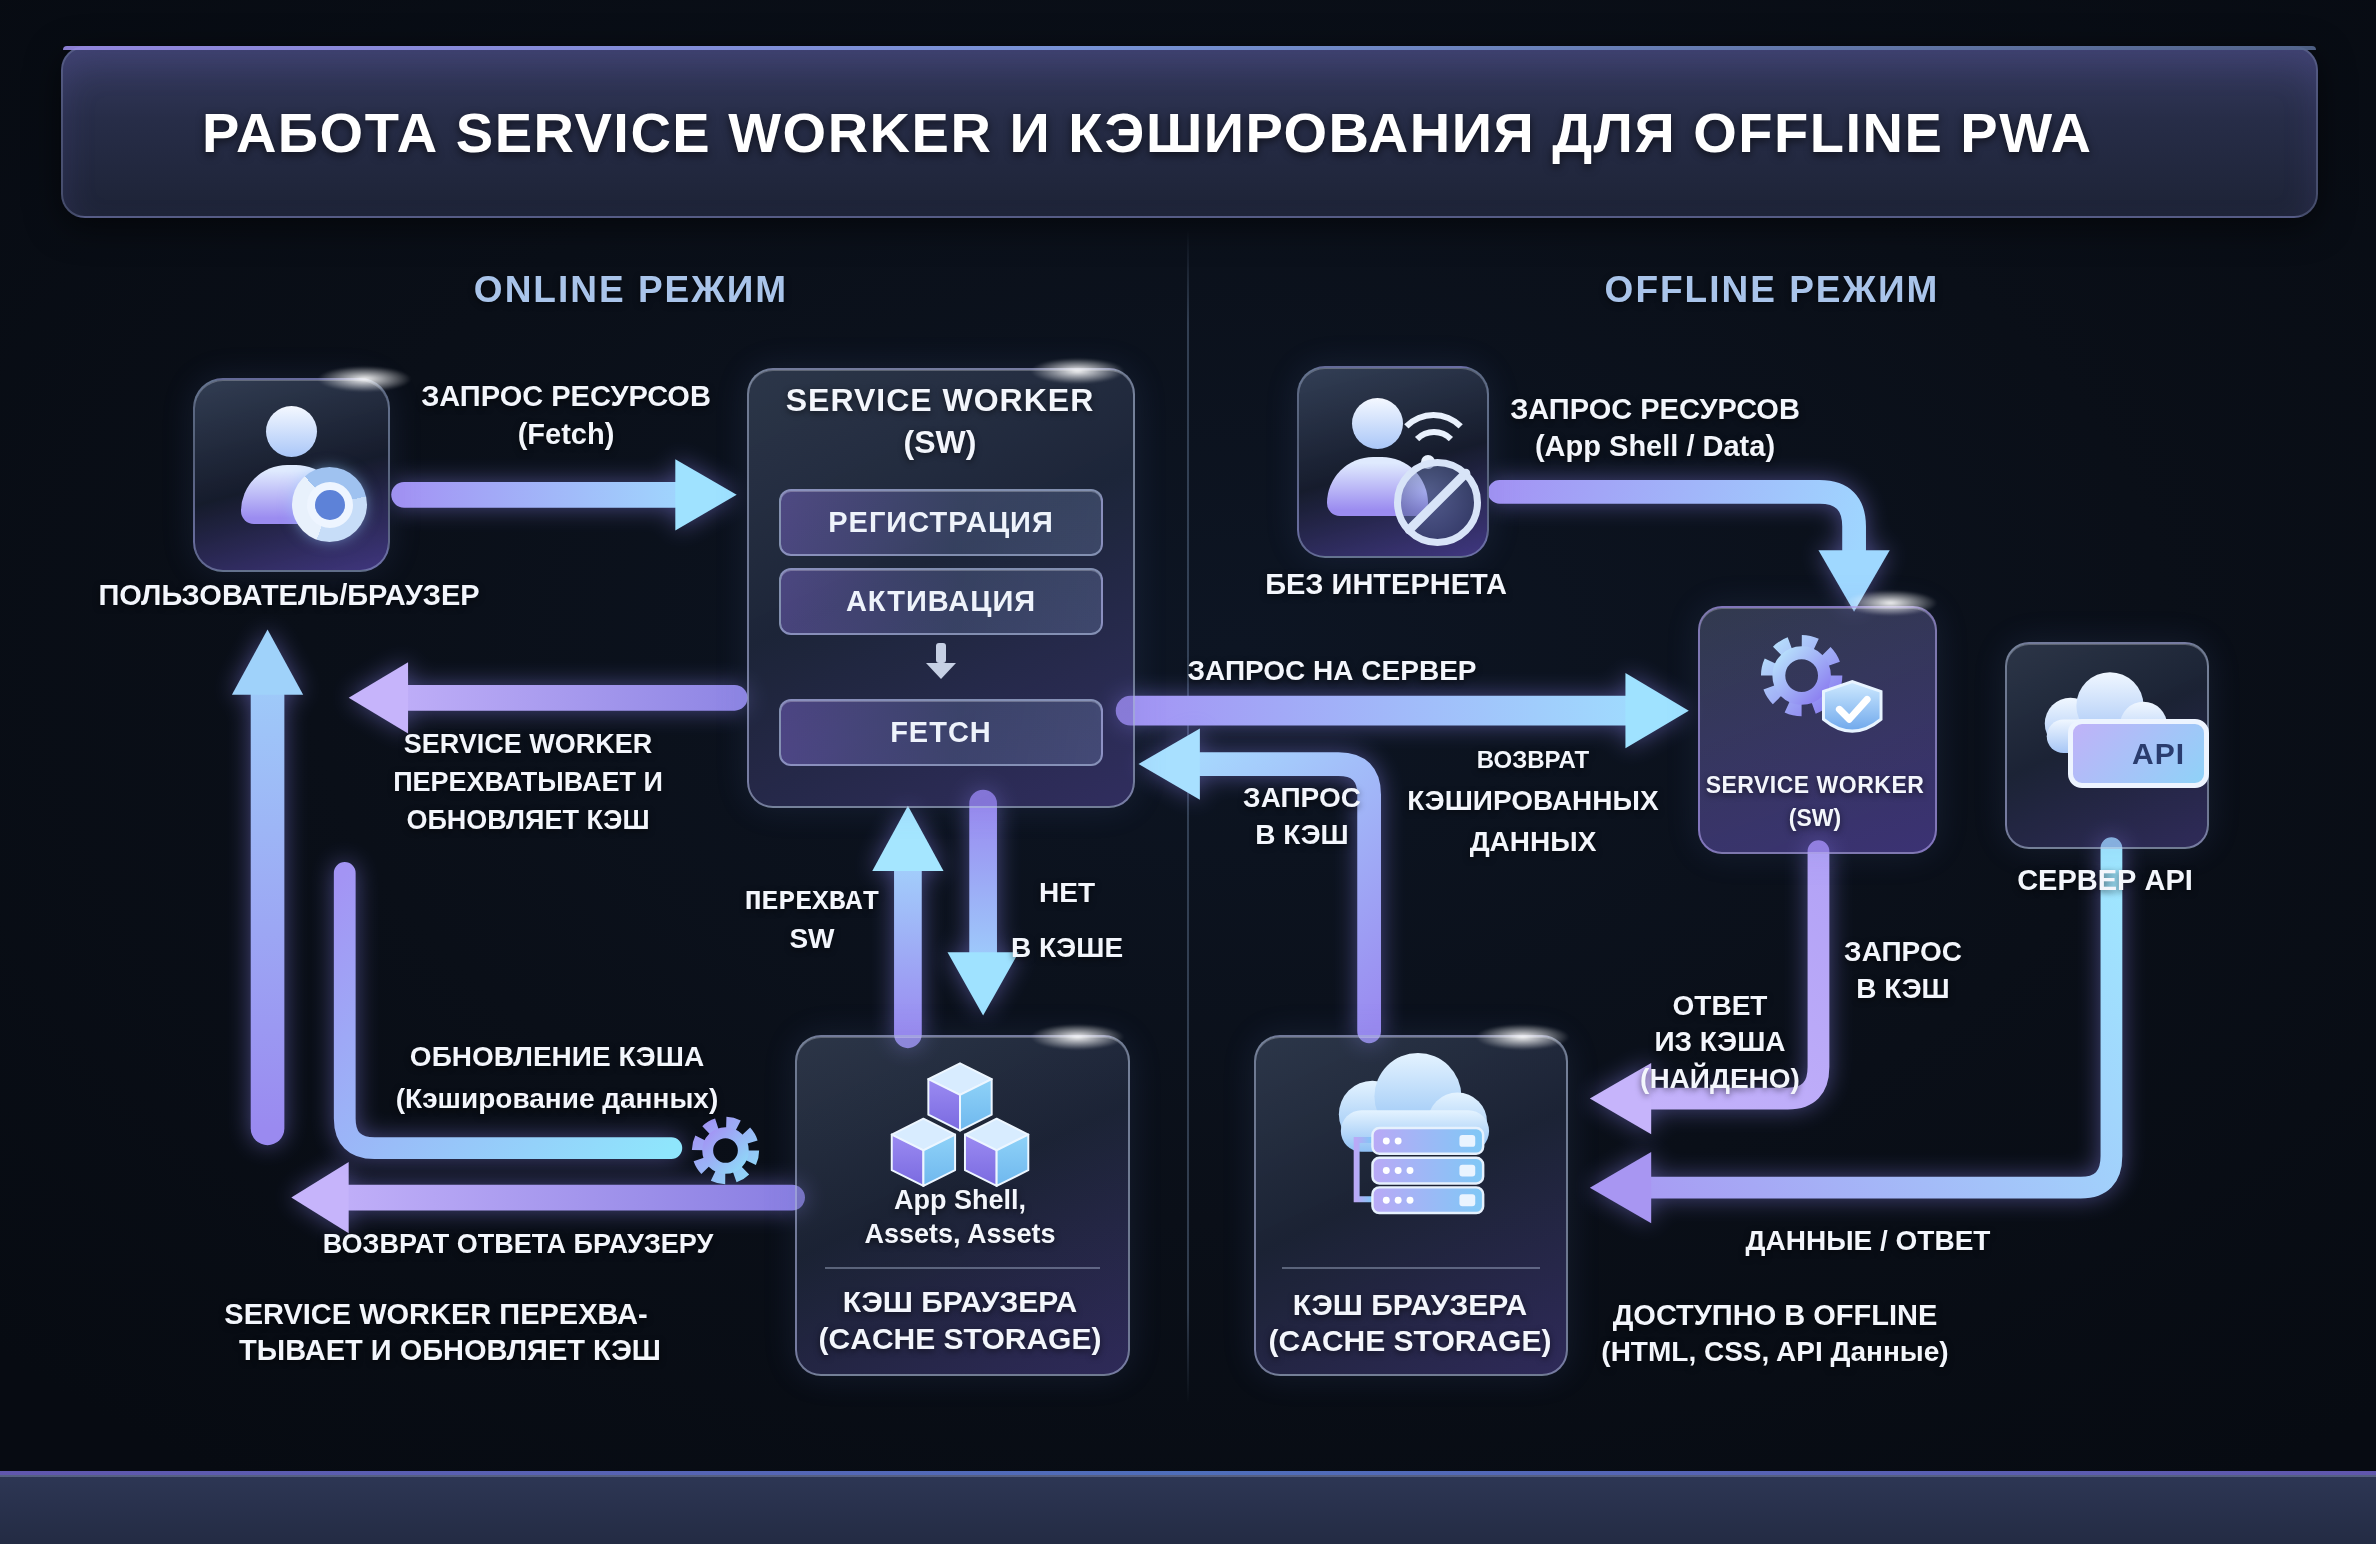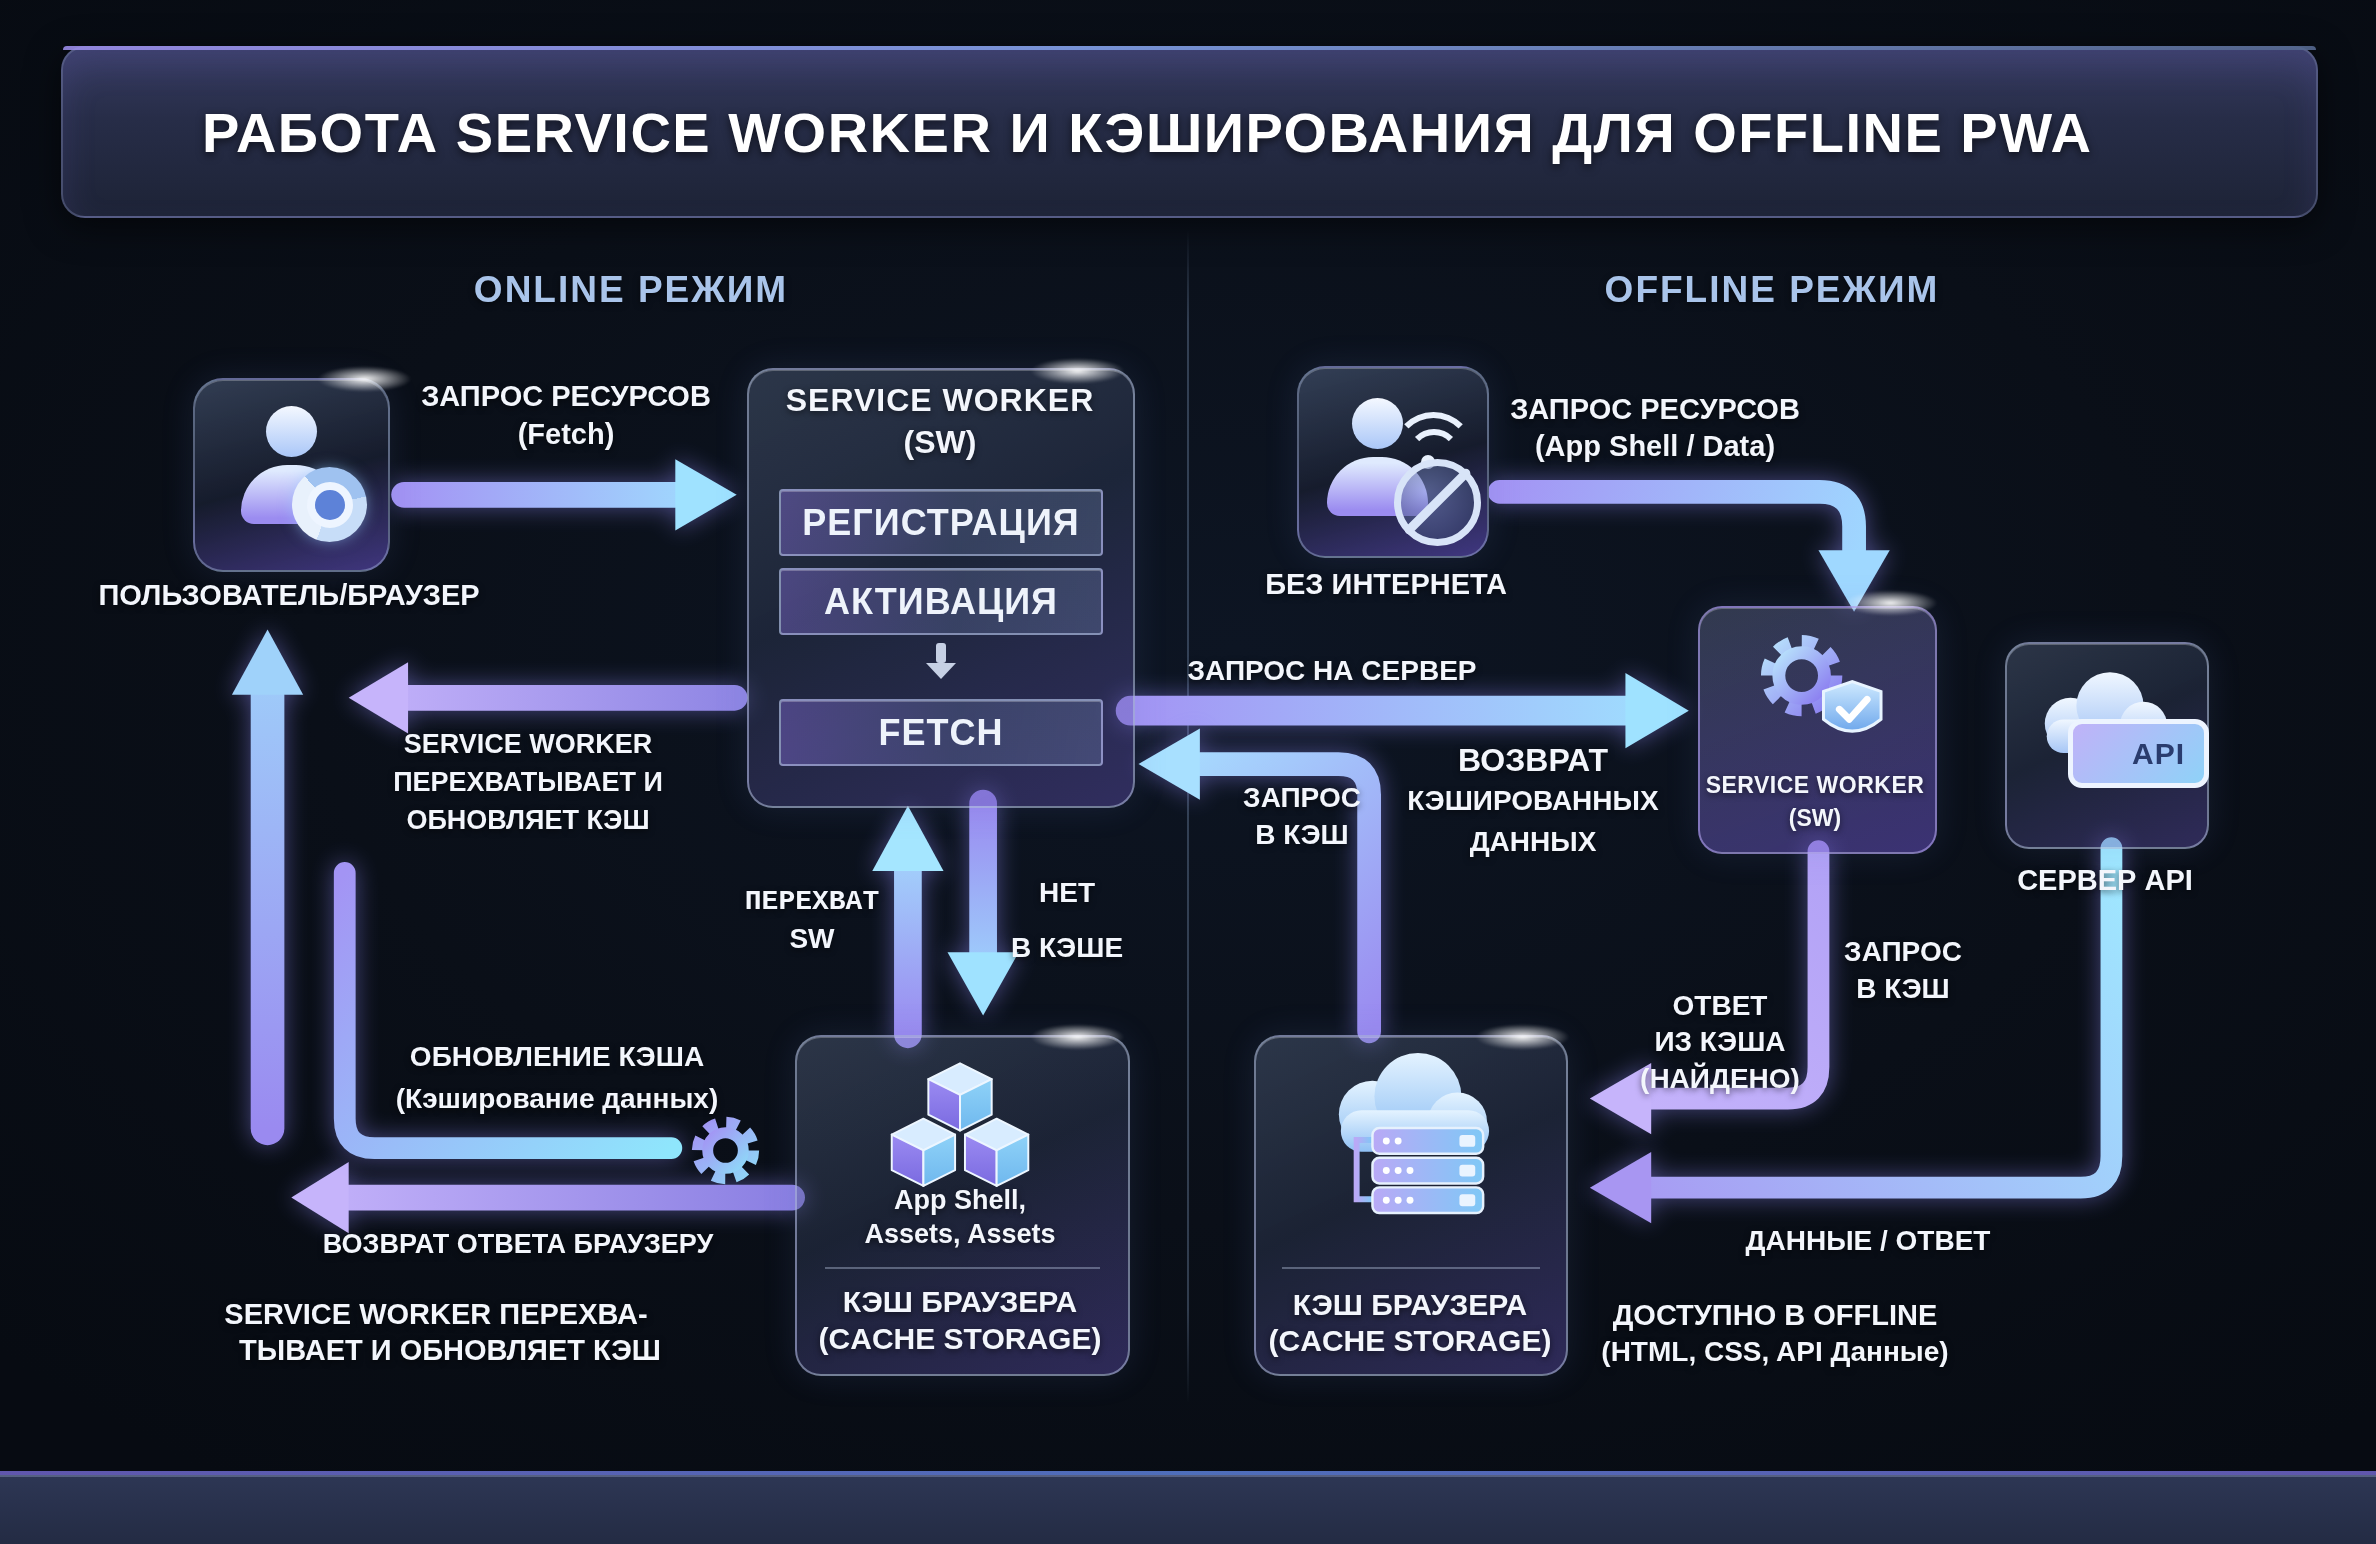--- a/index.html
+++ b/index.html
@@ -37,25 +37,25 @@
     box-shadow:0 0 34px rgba(100,120,200,.14), inset 0 1px 0 rgba(255,255,255,.25);}
   .userbox{background:linear-gradient(165deg, rgba(78,94,124,.60) 0%, rgba(23,29,46,.92) 52%, rgba(108,86,210,.55) 100%);
     border:2px solid rgba(165,182,218,.45);}
   .swbox-off{background:linear-gradient(160deg, rgba(122,134,172,.35) 0%, rgba(108,84,205,.5) 100%);
     border:2px solid rgba(178,164,238,.6);}
   .divline{position:absolute;height:2px;background:rgba(205,220,245,.35);}
   .glint{position:absolute;width:95px;height:26px;border-radius:50%;
     background:radial-gradient(ellipse at center, rgba(255,255,255,.95) 0%, rgba(255,255,255,0) 70%);
     filter:blur(1px);pointer-events:none;}
   
-  .pill{position:absolute;left:30px;right:30px;height:63px;border-radius:4px;
+  .pill{position:absolute;left:30px;right:30px;height:63px;border-radius:12px;
     border:2px solid rgba(192,206,240,.55);
     background:linear-gradient(100deg, rgba(142,116,232,.40) 0%, rgba(92,106,152,.40) 55%, rgba(122,142,188,.30) 100%);
     display:flex;align-items:center;justify-content:center;
-    font-size:36px;font-weight:700;color:#eef3fb;letter-spacing:1px;
+    font-size:29px;font-weight:700;color:#eef3fb;letter-spacing:1px;
     box-shadow:inset 0 1px 0 rgba(255,255,255,.25);}
   .mini-down{position:absolute;width:30px;}
   .mini-down .s{width:10px;height:20px;background:#c6d0e4;margin:0 auto;border-radius:3px;}
   .mini-down .h{width:0;height:0;border-left:15px solid transparent;border-right:15px solid transparent;border-top:16px solid #c6d0e4;}
   
   .person{position:absolute;}
   .p-head{width:51px;height:51px;border-radius:50%;background:linear-gradient(180deg,#f4f8ff,#aac7f8);margin:0 auto;}
   .p-body{width:101px;height:59px;margin-top:8px;border-radius:50px 50px 14px 14px;
     background:linear-gradient(180deg,#dfeafe 10%,#9b8cf0 90%);}
   .chrome{position:absolute;width:75px;height:75px;border-radius:50%;
@@ -298,21 +298,21 @@
     <div class="nonet" style="left:95px;top:91px;"></div>
   </div>
   <div class="t" style="left:1386px;top:584px;font-size:29px;">БЕЗ ИНТЕРНЕТА</div>
 
   <div class="t" style="left:1655px;top:409px;font-size:29px;">ЗАПРОС РЕСУРСОВ</div>
   <div class="t rg" style="left:1655px;top:446px;font-size:29px;text-align:center;">(App Shell / Data)</div>
 
   <div class="t" style="left:1332px;top:671px;font-size:28px;">ЗАПРОС НА СЕРВЕР</div>
   <div class="t" style="left:1302px;top:798px;font-size:28px;">ЗАПРОС</div>
   <div class="t" style="left:1302px;top:835px;font-size:28px;">В КЭШ</div>
-  <div class="t" style="left:1533px;top:760px;font-size:32px;">ВОЗВРАТ</div>
+  <div class="t" style="left:1533px;top:760px;font-size:24px;">ВОЗВРАТ</div>
   <div class="t" style="left:1533px;top:801px;font-size:28px;">КЭШИРОВАННЫХ</div>
   <div class="t" style="left:1533px;top:842px;font-size:28px;">ДАННЫХ</div>
 
   <div class="glass swbox-off" style="left:1698px;top:606px;width:235px;height:244px;border-radius:24px;">
     <svg class="icon-svg" style="left:46px;top:14px;" width="149" height="127" viewBox="0 0 150 128">
       <defs>
         <linearGradient id="gearBg" x1="0" y1="0" x2="1" y2="1">
             <stop offset="0" stop-color="#b8e2fc"></stop>
             <stop offset="1" stop-color="#8a7cf0"></stop>
           </linearGradient>

